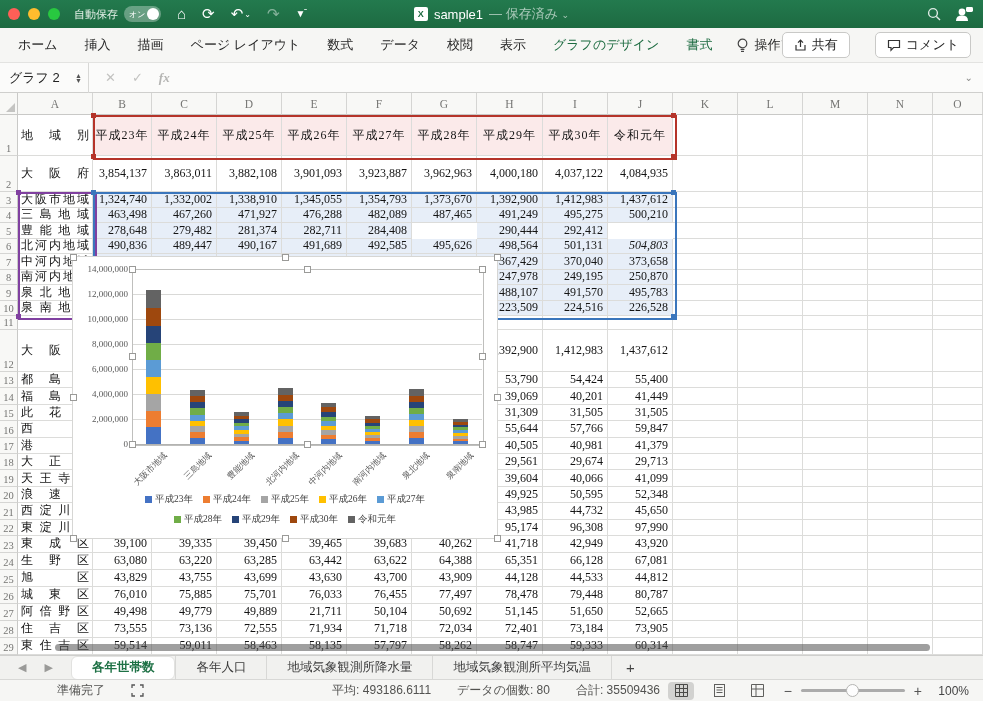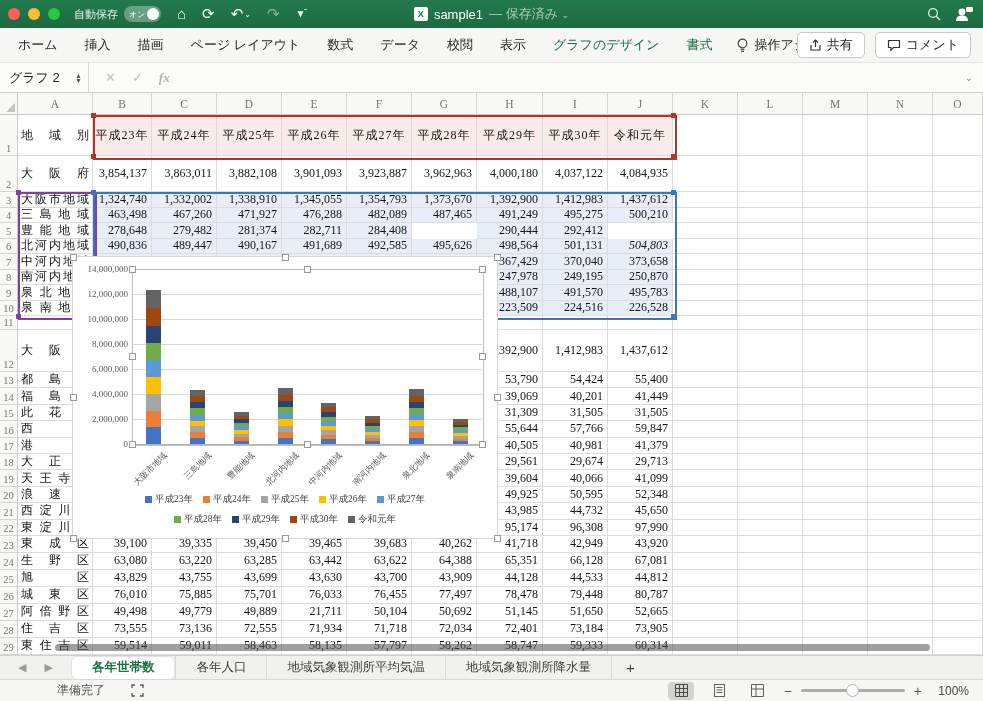--- a/index.html
+++ b/index.html
@@ -27,21 +27,21 @@
   #doc-status .chev{font-size:9px;}
   #titlebar-right{position:absolute;right:10px;top:0;height:28px;display:flex;align-items:center;gap:14px;}
 
   
   #ribbon{left:0;top:28px;width:983px;height:35px;background:#f6f6f4;border-bottom:1px solid #e3e3e1;
           display:flex;align-items:center;}
   #ribbon-tabs{display:flex;align-items:center;gap:27px;margin-left:18px;font-size:13px;color:#262626;}
   .rtab{cursor:default;white-space:nowrap;}
   .rtab.ctx{color:#1c6b40;}
   #assist{display:flex;align-items:center;gap:5px;font-size:13px;color:#262626;}
-  #ribbon-right{position:absolute;right:12px;display:flex;gap:10px;}
+  #ribbon-right{position:absolute;right:12px;display:flex;gap:25px;}
   .rbtn{height:24px;background:#fff;border:1px solid #c9c9c7;border-radius:5px;display:flex;align-items:center;
         gap:5px;padding:0 11px;font-size:13px;color:#262626;}
 
   
   #formulabar{left:0;top:63px;width:983px;height:30px;background:#fbfbfa;border-bottom:1px solid #cfcfcd;
               display:flex;align-items:center;}
   #namebox{width:88px;height:30px;display:flex;align-items:center;border-right:1px solid #d8d8d6;}
   #namebox .nb-text{font-size:13px;color:#222;margin-left:9px;flex:1;}
   #namebox .stepper{display:flex;flex-direction:column;font-size:7px;color:#555;line-height:5px;margin-right:6px;}
   .fbtn{color:#c2c2c0;font-size:13px;margin-left:16px;}
@@ -1055,31 +1055,36 @@
 </div>
 
 <div id="sheetbar" class="abs">
   <div id="sheetnav">
     <span>◀</span>
     <span>▶</span>
   </div>
   <div id="sheettabs" style="display:flex;align-items:center;">
       <div class="stab active">各年世帯数</div>
       <div class="stab">各年人口</div>
+      <div class="stab">地域気象観測所降水量</div>
       <div class="stab">地域気象観測所平均気温</div>
-      <div class="stab">地域気象観測所降水量</div>
     </div>
   <span id="addsheet">+</span>
 </div>
 
 <div id="statusbar" class="abs">
   <span id="ready">準備完了</span>
   <svg id="selmode" width="13" height="13" viewBox="0 0 13 13">
     <path d="M1 4 V1 h3 M9 1 h3 v3 M12 9 v3 h-3 M4 12 H1 V9" fill="none" stroke="#555" stroke-width="1.3"></path>
   </svg>
+  <div id="stats">
+      <span>平均: 493186.6111</span>
+      <span>データの個数: 80</span>
+      <span>合計: 35509436</span>
+    </div>
   <div id="views">
     <div class="vbtn sel">
       <svg width="13" height="13" viewBox="0 0 13 13">
         <path d="M.5 .5 h12 v12 h-12 Z M.5 4.5 h12 M.5 8.5 h12 M4.5 .5 v12 M8.5 .5 v12" fill="none" stroke="#4a4a48" stroke-width="1"></path>
       </svg>
     </div>
     <div class="vbtn">
       <svg width="13" height="13" viewBox="0 0 13 13">
         <rect x="1.5" y=".5" width="10" height="12" fill="none" stroke="#5f5f5d" stroke-width="1"></rect>
         <line x1="3.5" y1="3.5" x2="9.5" y2="3.5" stroke="#5f5f5d"></line>

